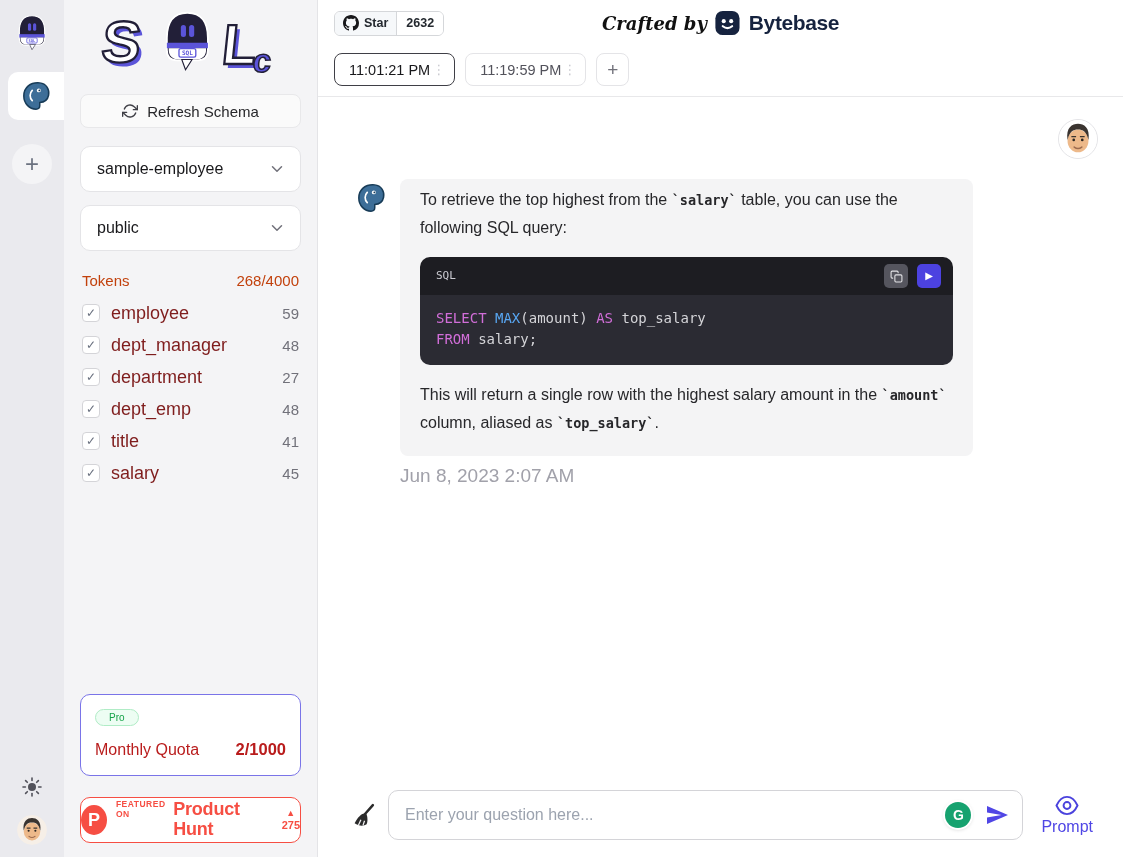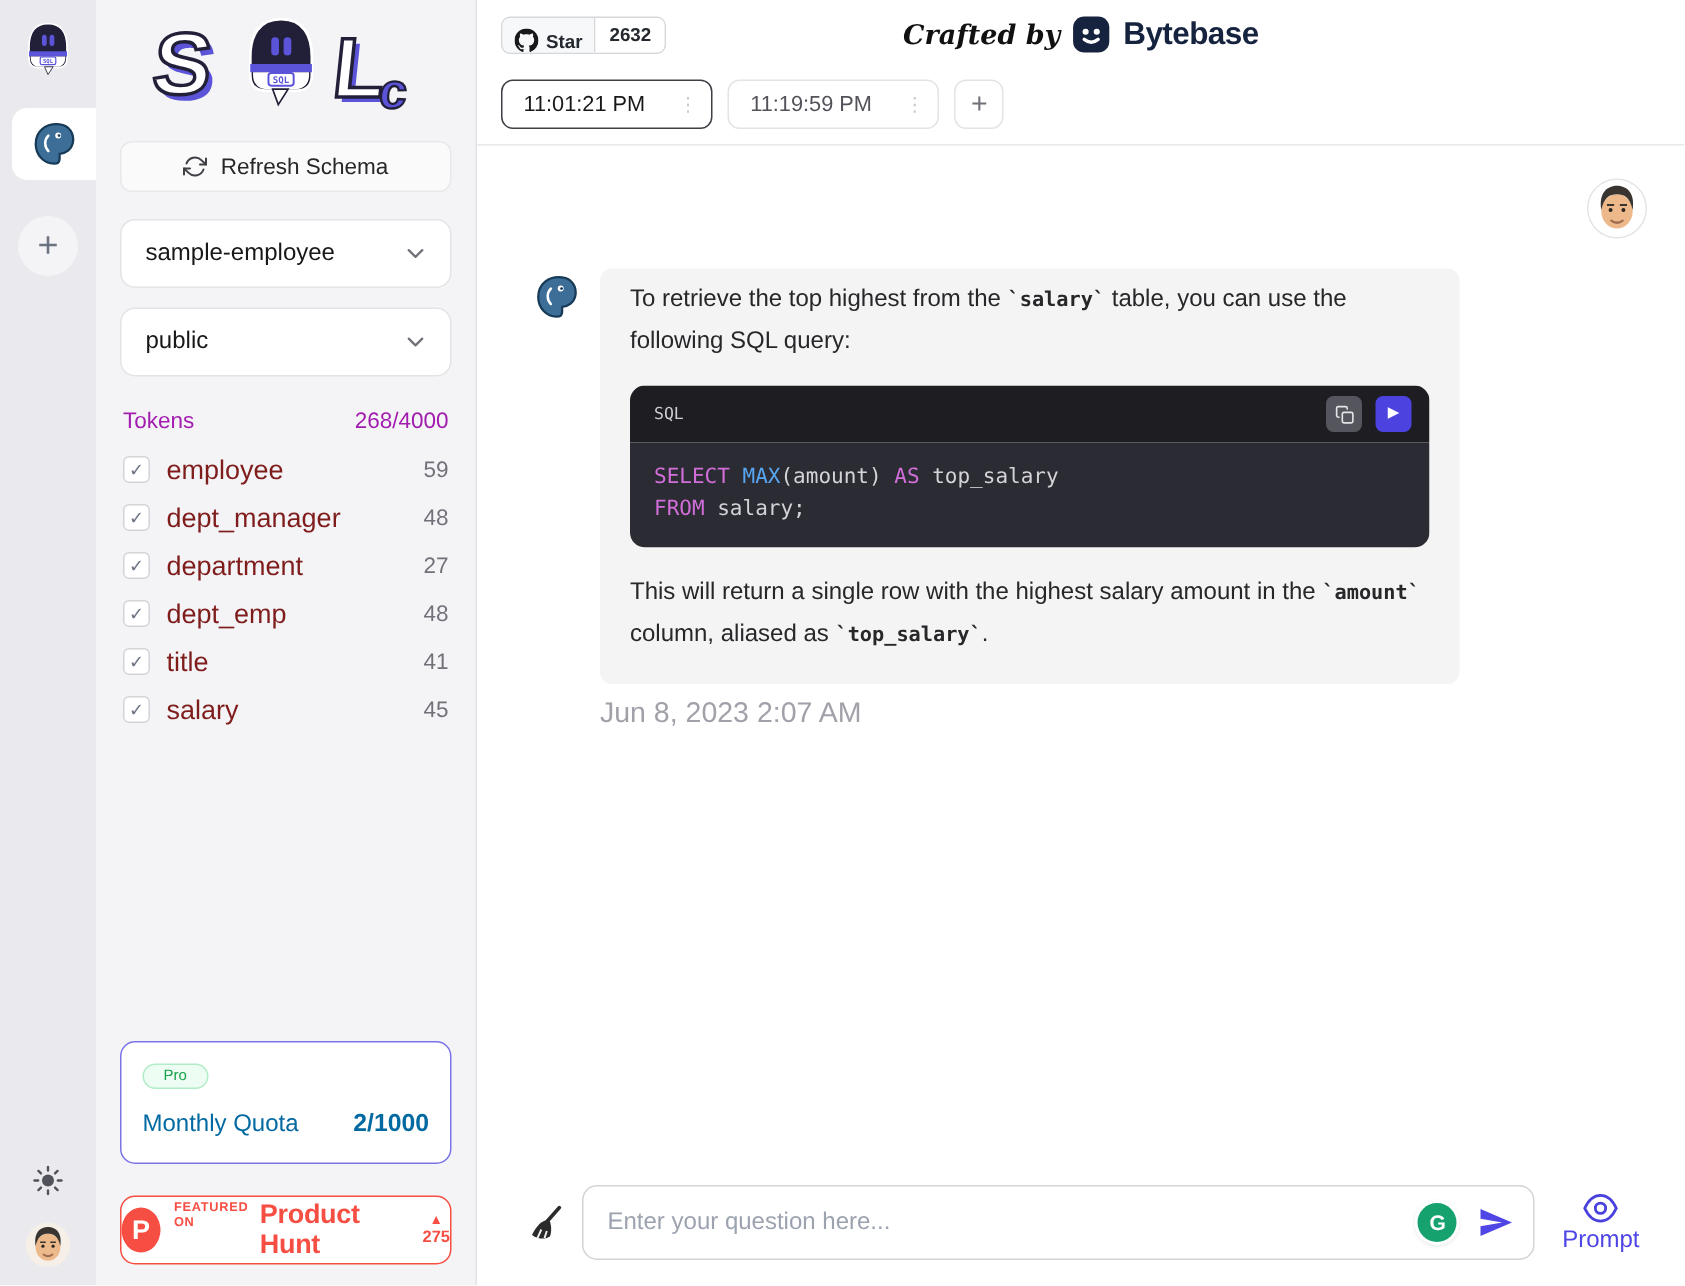--- a/index.html
+++ b/index.html
@@ -14,49 +14,49 @@
   .plus-btn { width:40px; height:40px; border-radius:50%; background:#f4f4f6; color:#6b7280; font-size:24px; font-weight:300; display:flex; align-items:center; justify-content:center; margin-top:24px; cursor:pointer; }
   .rail-spacer { flex:1; }
   .sun-btn { margin-bottom:18px; cursor:pointer; }
   .rail-user { width:30px; height:30px; border-radius:50%; overflow:hidden; cursor:pointer; }
 
   
   .sidebar { width:254px; background:#f4f4f6; border-right:1px solid #e4e4e7; display:flex; flex-direction:column; padding:6px 16px 14px; flex-shrink:0; }
   .logo-wrap { height:76px; display:flex; align-items:center; justify-content:center; margin-bottom:12px; }
   .refresh-btn { height:34px; background:#fafafa; border:1px solid #e8e8ea; border-radius:8px; display:flex; align-items:center; justify-content:center; gap:9px; font-size:15px; color:#27272a; margin-bottom:18px; cursor:pointer; }
   .select { height:46px; background:#fff; border:1px solid #e4e4e7; border-radius:10px; display:flex; align-items:center; justify-content:space-between; padding:0 14px 0 16px; font-size:16px; color:#18181b; margin-bottom:13px; cursor:pointer; }
-  .tokens-head { display:flex; justify-content:space-between; font-size:15px; color:#a21caf; margin:8px 2px 8px; }
+  .tokens-head { display:flex; justify-content:space-between; font-size:15px; color:#c2410c; margin:8px 2px 8px; }
   .trow { height:32px; display:flex; align-items:center; gap:11px; padding:0 2px; }
   .cb { width:18px; height:18px; background:#fff; border:1px solid #d4d4d8; border-radius:4px; color:#6b7280; font-size:12px; line-height:1; display:flex; align-items:center; justify-content:center; cursor:pointer; }
   .tname { font-size:18px; color:#7f1d1d; flex:1; }
   .tcount { font-size:15px; color:#71717a; }
   .quota-card { margin-top:auto; background:#fff; border:1px solid #7a74e8; border-radius:10px; padding:12px 14px 16px; }
   .pro-pill { display:inline-block; background:#edfdf3; border:1px solid #b0ecc6; color:#17a34a; font-size:10px; padding:2px 13px; border-radius:999px; }
-  .quota-row { display:flex; justify-content:space-between; align-items:flex-end; margin-top:14px; font-size:16px; color:#0369a1;gap:24px; }
+  .quota-row { display:flex; justify-content:space-between; align-items:flex-end; margin-top:14px; font-size:16px; color:#b91c1c;gap:24px; }
   .quota-val { font-weight:700; font-size:16.5px; }
   .ph-badge { margin-top:21px; background:#fff; border:1px solid #f64e43; border-radius:10px; height:46px; display:flex; align-items:center; justify-content:center; gap:9px; color:#f64e43; cursor:pointer; }
   .ph-p { width:30px; height:30px; border-radius:50%; background:#f64e43; color:#fff; font-weight:800; font-size:18px; display:flex; align-items:center; justify-content:center; }
   .ph-mid { display:flex; flex-direction:row; line-height:1.1; }
   .ph-tag { font-size:8.5px; font-weight:700; letter-spacing:.5px; }
   .ph-name { font-size:18px; font-weight:800; letter-spacing:-.2px; }
   .ph-vote { display:flex; flex-direction:column; align-items:center; line-height:1.2; font-size:11px; font-weight:700; margin-left:3px; }
   .ph-tri { font-size:9px; }
 
   
   .main { flex:1; display:flex; flex-direction:column; background:#fff; min-width:0; }
   .topbar { height:46px; display:flex; align-items:center; padding:0 16px; position:relative; flex-shrink:0; }
   .star-badge { display:flex; height:25px; border:1px solid #d5d7da; border-radius:6px; overflow:hidden; font-size:12.5px; font-weight:600; color:#24292f; cursor:pointer; }
-  .star-left { display:flex; align-items:flex-end; gap:5px; background:#f6f8fa; padding:0 8px; border-right:1px solid #d5d7da; }
+  .star-left { display:flex; align-items:center; gap:5px; background:#f6f8fa; padding:0 8px; border-right:1px solid #d5d7da; }
   .star-right { display:flex; align-items:center; background:#fff; padding:0 9px; }
   .crafted { position:absolute; left:50%; transform:translateX(-50%); display:flex; align-items:center; gap:8px; }
   .crafted-text { font-family:"DejaVu Serif", serif; font-style:italic; font-weight:700; font-size:18px; color:#111; }
   .bb-name { font-weight:800; font-size:21px; color:#16233f; letter-spacing:-.4px; }
 
   .tabrow { display:flex; gap:10px; padding:7px 16px 10px; border-bottom:1px solid #e8e8ea; flex-shrink:0; }
-  .tab { height:33px; display:flex; align-items:center; gap:22px; padding:0 9px 0 14px; border-radius:8px; font-size:14.5px; cursor:pointer; }
+  .tab { height:33px; display:flex; align-items:center; gap:2px; padding:0 9px 0 14px; border-radius:8px; font-size:14.5px; cursor:pointer; }
   .tab-active { border:1.5px solid #3f3f46; color:#18181b; }
   .tab-idle { border:1px solid #e4e4e7; color:#52525b; }
   .kebab { color:#c8c8ce; font-size:13px; cursor:pointer; }
   .newtab { width:33px; height:33px; border:1px solid #e4e4e7; border-radius:8px; display:flex; align-items:center; justify-content:center; color:#71717a; font-size:19px; cursor:pointer; }
 
   .chat { flex:1; padding:22px 25px 0 38px; overflow:hidden; }
   .user-row { display:flex; justify-content:flex-end; align-items:flex-start; gap:12px; }
   .user-bubble { background:#4f46e5; color:#fff; font-size:16px; padding:9px 20px 10px; border-radius:8px; cursor:default; }
   .avatar-40 { width:40px; height:40px; border-radius:50%; border:1px solid #e4e4e7; background:#fff; overflow:hidden; flex-shrink:0; }
   .assist-row { display:flex; align-items:flex-start; gap:14px; margin-top:20px; }

